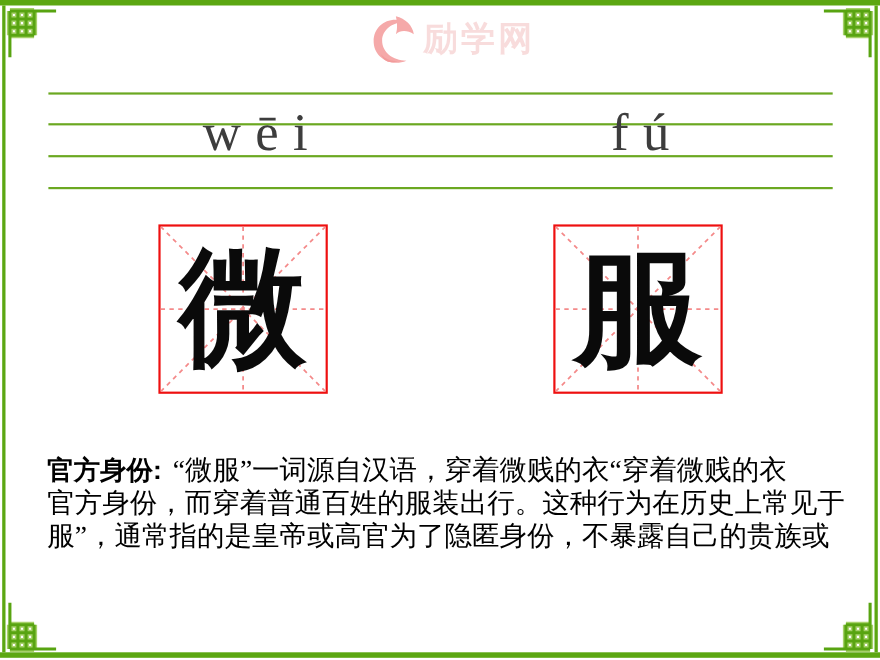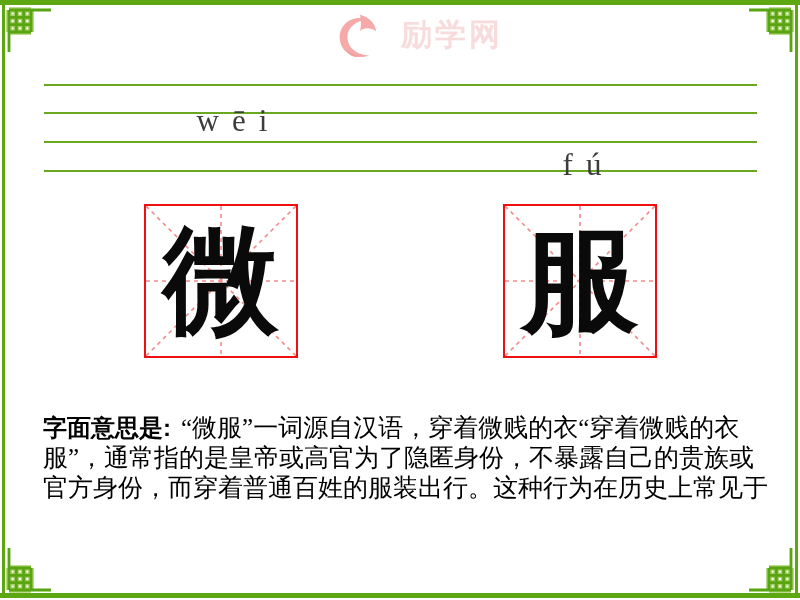--- a/index.html
+++ b/index.html
@@ -18,41 +18,41 @@
 
   .corner { position: absolute; width: 50px; height: 50px; }
   .corner.tl { left: 3px;   top: 4px; }
   .corner.tr { left: 747px; top: 4px;   transform: scaleX(-1); }
   .corner.bl { left: 3px;   top: 546px; transform: scaleY(-1); }
   .corner.br { left: 747px; top: 546px; transform: scale(-1,-1); }
 
   
   .watermark {
     position: absolute; left: 333px; top: 11px;
-    display: flex; align-items: center; gap: 20px; font-family: Liberation Serif, serif;
+    display: flex; align-items: center; gap: 4px; font-family: Liberation Serif, serif;
   }
   .watermark .brand {
     font-size: 31px; font-weight: bold; letter-spacing: 3px;
     color: #f8dcdc;
   }
 
   
   .rule { position: absolute; left: 44px; width: 713px; height: 2px; background: #6ba821; }
   .rule.r1 { top: 84px; }  .rule.r2 { top: 112px; }
   .rule.r3 { top: 141px; } .rule.r4 { top: 170px; }
 
   .pinyin {
     position: absolute; top: 97px;
     font-family: "Liberation Serif", serif;
-    font-size: 31px; line-height: 48px; color: #3d3d3d;
+    font-size: 48px; line-height: 48px; color: #3d3d3d;
     letter-spacing: 13px; padding-left: 13px;
     transform: translateX(-50%); white-space: nowrap;
   }
   .pinyin.p1 { left: 232px; }
-  .pinyin.p2 { left: 582px; margin-top: 44px; }
+  .pinyin.p2 { left: 582px; }
 
   
   .charbox {
     position: absolute; top: 204px; width: 154px; height: 154px;
     border: 2px solid #ee1010; box-sizing: border-box;
     display: flex; align-items: center; justify-content: center;
   }
   .charbox.b1 { left: 144px; }
   .charbox.b2 { left: 503px; }
   .charbox svg { position: absolute; left: 0; top: 0; width: 100%; height: 100%; }
@@ -134,19 +134,19 @@
       <line x1="0" y1="0" x2="150" y2="150" stroke="#f48a8a" stroke-width="1.6" stroke-dasharray="4 4"></line>
       <line x1="150" y1="0" x2="0" y2="150" stroke="#f48a8a" stroke-width="1.6" stroke-dasharray="4 4"></line>
       <line x1="75" y1="0" x2="75" y2="150" stroke="#f48a8a" stroke-width="1.6" stroke-dasharray="4 4"></line>
       <line x1="0" y1="75" x2="150" y2="75" stroke="#f48a8a" stroke-width="1.6" stroke-dasharray="4 4"></line>
     </svg>
     <span class="hanzi">服</span>
   </div>
 
   <div class="definition">
     <div class="def-line">
-      <span class="label">字面意思是:</span><span>“微服”一词源自汉语，穿着微贱的衣“穿着微贱的衣</span>
+      <span class="label">官方身份:</span><span>“微服”一词源自汉语，穿着微贱的衣“穿着微贱的衣</span>
     </div>
+    <div class="def-line">官方身份，而穿着普通百姓的服装出行。这种行为在历史上常见于</div>
     <div class="def-line">服”，通常指的是皇帝或高官为了隐匿身份，不暴露自己的贵族或</div>
-    <div class="def-line">官方身份，而穿着普通百姓的服装出行。这种行为在历史上常见于</div>
   </div>
 
 </div>
 
 </body></html>

